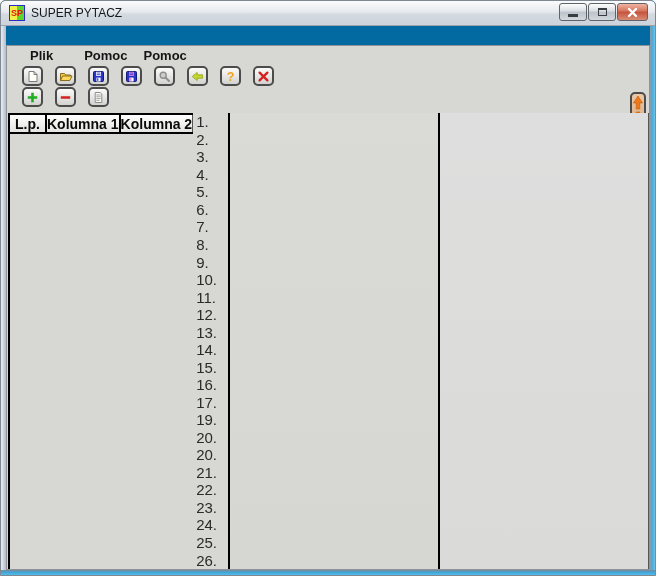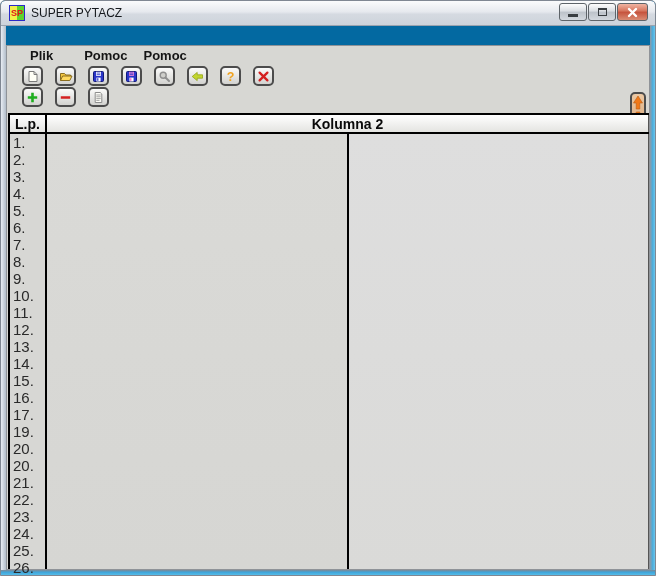--- a/index.html
+++ b/index.html
@@ -58,21 +58,21 @@
     display:flex; align-items:center; justify-content:center; padding:0; }
   .tbtn svg { display:block; }
 
   .scroll-btn { position:absolute; top:27px; right:3px; width:16px; height:37px;
     border:2px solid #4c4c4c; border-radius:5px;
     background:linear-gradient(180deg,#ecc9a4,#d8a97e);
     display:flex; align-items:center; justify-content:center; }
 
   
   .table { position:absolute; left:1px; right:0; top:67px; bottom:0;
-    display:flex; flex-direction:column; border-left:2px solid #000; }
+    display:flex; flex-direction:row; border-left:2px solid #000; }
   .thead { display:flex; height:21px;
     border-top:2px solid #000; border-bottom:2px solid #000;
     background:linear-gradient(180deg,#ffffff,#e4e4e1);
     font-weight:bold; font-size:14px; color:#0a0a0a; }
   .th { display:flex; align-items:center; justify-content:center; }
   .th.lp { width:37px; border-right:2px solid #000; justify-content:center; }
   .th.c1 { flex:1; border-right:2px solid #000; }
   .th.c2 { flex:1; border-right:1px solid #555; }
   .tbody { flex:1; display:flex; min-height:0; }
   .col-lp { width:37px; border-right:2px solid #000; background:#d7d7d4;
@@ -209,20 +209,21 @@
         <svg width="12" height="31" viewBox="0 0 12 31">
           <path d="M6 1 L10.5 8 H7.8 V14 H4.2 V8 H1.5 Z" fill="#f07818" stroke="#b85a10" stroke-width="0.6"></path>
           <path d="M6 30 L1.5 23 H4.2 V17 H7.8 V23 H10.5 Z" fill="#f07818" stroke="#b85a10" stroke-width="0.6"></path>
         </svg>
       </div>
     </div>
 
     <div class="table">
       <div class="thead">
         <div class="th lp">L.p.</div>
+        <div class="th c1">Kolumna 1</div>
         <div class="th c2">Kolumna 2</div>
       </div>
       <div class="tbody">
         <div class="col-lp">
             <div class="row-num">1.</div>
             <div class="row-num">2.</div>
             <div class="row-num">3.</div>
             <div class="row-num">4.</div>
             <div class="row-num">5.</div>
             <div class="row-num">6.</div>

